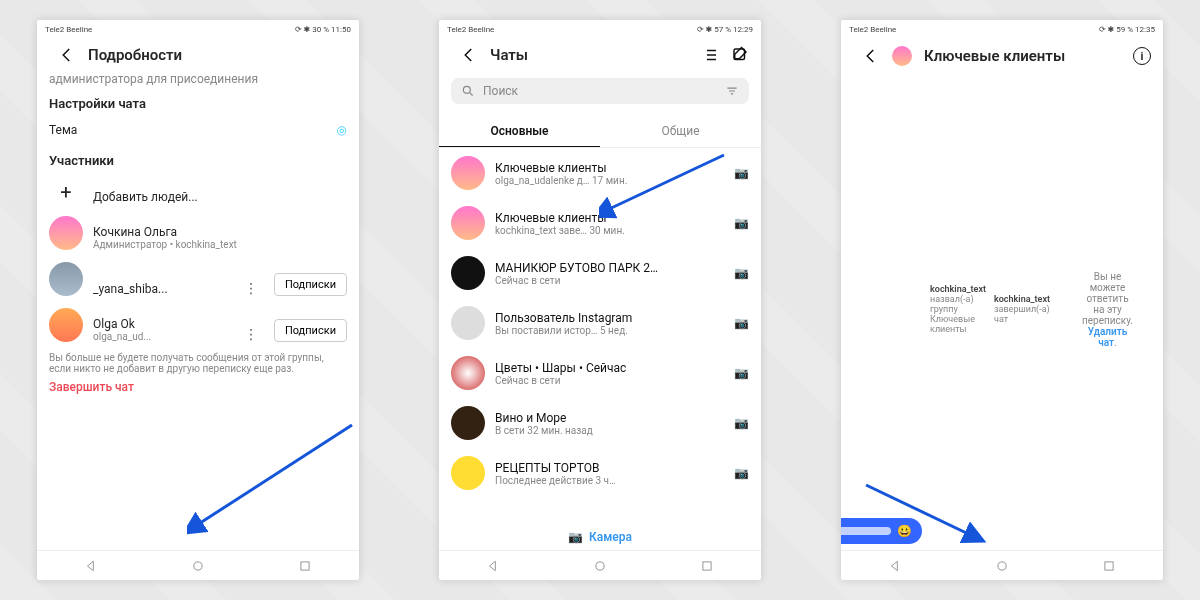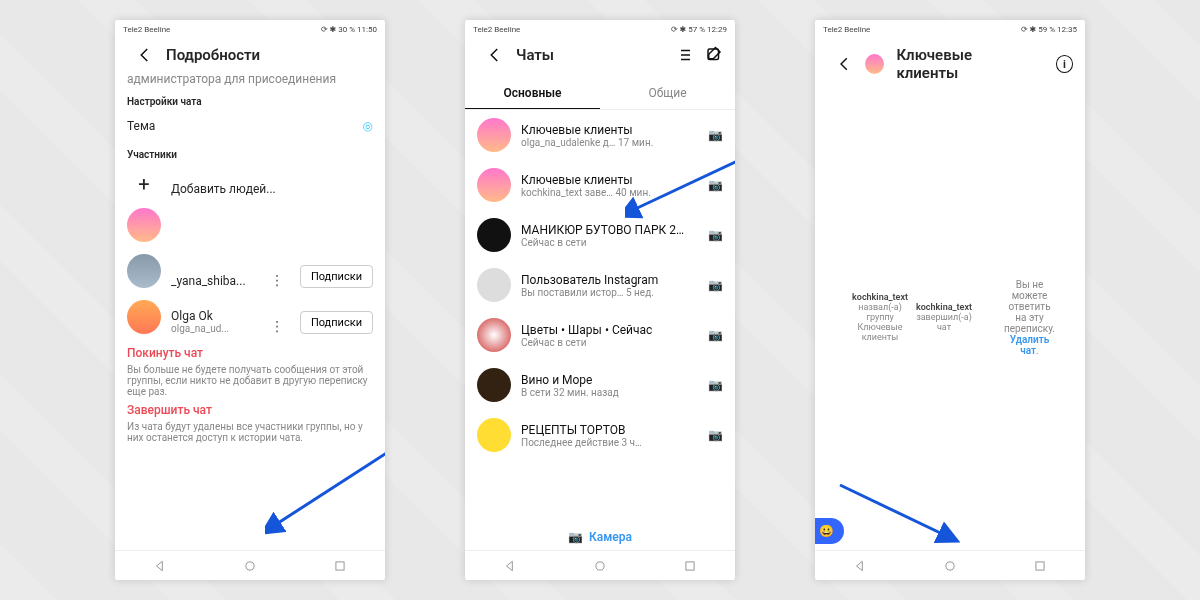--- a/index.html
+++ b/index.html
@@ -5,32 +5,32 @@
   * { box-sizing: border-box; margin: 0; padding: 0; font-family: -apple-system, Roboto, Arial, sans-serif; }
   body {
     width: 1200px; height: 600px;
     background: #e8e8e8;
     background-image:
       repeating-linear-gradient(45deg, rgba(255,255,255,.15) 0 40px, transparent 40px 120px);
     display: flex; align-items: center; justify-content: center; gap: 80px;
     position: relative;
   }
   .phone {
-    width: 270px; height: 560px; background: #fff; border-radius: 2px;
+    width: 322px; height: 560px; background: #fff; border-radius: 2px;
     box-shadow: 0 0 8px rgba(0,0,0,.15);
     display: flex; flex-direction: column; overflow: hidden; font-size: 12px; color:#262626;
     position: relative;
   }
   .statusbar { height: 18px; display:flex; justify-content:space-between; padding:0 8px; font-size:8px; color:#444; align-items:center;}
   .statusbar .r { display:flex; gap:4px; align-items:center;}
   .hdr { display:flex; align-items:center; gap:12px; padding:8px 12px; font-weight:600; font-size:15px;margin-left:9px;}
   .hdr .sp { flex:1;}
   .hdr svg{width:18px;height:18px;}
   .body { flex:1; overflow:hidden; padding:0 12px;}
-  .sec-t { font-weight:600; font-size:10px; margin:10px 0 6px;}
+  .sec-t { font-weight:600; font-size:13px; margin:10px 0 6px;}
   .small { font-size:10px; color:#888;}
   .row { display:flex; align-items:flex-end; gap:10px; padding:6px 0;}
   .row .txt{flex:1;}
   .row .sub{color:#888;font-size:10px;}
   .av{width:34px;height:34px;border-radius:50%;background:#ccc;flex-shrink:0;}
   .av.a1{background:linear-gradient(#f7c,#fb8);} .av.a2{background:linear-gradient(#89a,#abc);}
   .av.a3{background:linear-gradient(#fa5,#f75);} .av.a4{background:#111;}
   .av.a5{background:#ddd;} .av.a6{background:radial-gradient(#fff,#c33);} .av.a7{background:#321;}
   .av.a8{background:#fd3;}
   .pill{border:1px solid #ccc;border-radius:4px;padding:4px 10px;font-size:11px;background:#fff;}
@@ -43,21 +43,21 @@
   .search{display:flex;align-items:center;gap:8px;background:#efefef;border-radius:8px;padding:6px 10px;margin:6px 12px;color:#888;}
   .chatrow{display:flex;align-items:center;gap:10px;padding:8px 12px;}
   .chatrow .txt{flex:1;}
   .chatrow .n{font-size:12px;color:#111;}
   .chatrow .s{font-size:10px;color:#888;}
   .camlink{display:flex;gap:6px;align-items:center;justify-content:center;padding:6px;color:#3897f0;font-size:12px;font-weight:600;}
   .msgarea{flex:1;display:flex;flex-direction:row;justify-content:flex-end;align-items:center;padding:0 14px 6px;gap:8px;}
   .datestamp{font-size:10px;color:#888;}
   .bubble{align-self:flex-end;background:#3366ff;color:#fff;border-radius:18px;padding:6px 10px;max-width:75%;display:flex;align-items:center;gap:6px;}
   .blurtxt{width:110px;height:8px;background:rgba(255,255,255,.7);border-radius:4px;}
-  .sysmsg{font-size:9px;color:#888;text-align:center;}
+  .sysmsg{font-size:9px;color:#888;text-align:left;}
   .sysmsg b{color:#444;font-weight:600;}
   .footnote{font-size:10px;color:#888;text-align:center;padding:0 16px;}
   .footnote a{color:#3897f0;text-decoration:none;font-weight:600;}
   .arrow{position:absolute;pointer-events:none;}
   .tiny{font-size:12px;color:#888;}
   .dots{font-size:14px;color:#555;padding:0 6px;}
   .plus{width:34px;display:flex;align-items:center;justify-content:center;font-size:20px;}
   .camicon{color:#bbb;}
   .grav{width:20px;height:20px;border-radius:50%;background:linear-gradient(#f7c,#fb8);}
   .info{border:1.5px solid #111;border-radius:50%;width:18px;height:18px;display:flex;align-items:center;justify-content:center;font-size:11px;font-weight:700;}
@@ -83,42 +83,44 @@
       <span class="txt">Тема</span>
       <span style="color:#3cf">◎</span>
     </div>
     <div class="sec-t">Участники</div>
     <div class="row">
       <div class="plus">+</div>
       <span class="txt">Добавить людей...</span>
     </div>
     <div class="row">
       <div class="av a1"></div>
+      <div class="txt">
+          <div>Кочкина Ольга</div>
+          <div class="sub">Администратор • kochkina_text</div>
+        </div>
     </div>
     <div class="row">
       <div class="av a2"></div>
       <div class="txt">
           <div>_yana_shiba...</div>
         </div>
       <span class="dots">⋮</span>
       <button class="pill">Подписки</button>
     </div>
     <div class="row">
       <div class="av a3"></div>
       <div class="txt">
           <div>Olga Ok</div>
           <div class="sub">olga_na_ud...</div>
         </div>
       <span class="dots">⋮</span>
       <button class="pill">Подписки</button>
     </div>
-    <div class="danger-t">Покинуть чат</div>
     <div class="small" style="margin-top:4px">Вы больше не будете получать сообщения от этой группы, если никто не добавит в другую переписку еще раз.</div>
     <div class="danger-t">Завершить чат</div>
-    <div class="small" style="margin-top:4px">Из чата будут удалены все участники группы, но у них останется доступ к истории чата.</div>
   </div>
   <div class="navbar">
     <svg viewBox="0 0 24 24" fill="none" stroke="#888" stroke-width="1.5">
         <path d="M16 4L6 12l10 8z"></path>
       </svg>
     <svg viewBox="0 0 24 24" fill="none" stroke="#888" stroke-width="1.5">
         <circle cx="12" cy="12" r="7"></circle>
       </svg>
     <svg viewBox="0 0 24 24" fill="none" stroke="#888" stroke-width="1.5">
         <rect x="5" y="5" width="14" height="14"></rect>
@@ -146,38 +148,49 @@
     <span>Чаты</span>
     <span class="sp"></span>
     <svg viewBox="0 0 24 24" stroke="#111" stroke-width="2" fill="none">
         <path d="M8 6h12M8 12h12M8 18h12M4 6h0M4 12h0M4 18h0"></path>
       </svg>
     <svg viewBox="0 0 24 24" stroke="#111" stroke-width="2" fill="none">
         <rect x="4" y="4" width="14" height="14" rx="2"></rect>
         <path d="M14 2l6 6-9 9H5v-6z"></path>
       </svg>
   </div>
+  <div class="search">
+    <svg width="14" height="14" viewBox="0 0 24 24" fill="none" stroke="#888" stroke-width="2">
+        <circle cx="10" cy="10" r="6"></circle>
+        <path d="M15 15l5 5"></path>
+      </svg>
+    <span>Поиск</span>
+    <span class="sp" style="flex:1"></span>
+    <svg width="14" height="14" viewBox="0 0 24 24" stroke="#888" stroke-width="2" fill="none">
+        <path d="M4 7h16M7 12h10M10 17h4"></path>
+      </svg>
+  </div>
   <div class="tabs">
     <div class="tab on">Основные</div>
     <div class="tab">Общие</div>
   </div>
   <div style="flex:1;overflow:hidden">
     <div class="chatrow">
         <div class="av a1"></div>
         <div class="txt">
           <div class="n">Ключевые клиенты</div>
           <div class="s">olga_na_udalenke д…   17 мин.</div>
         </div>
         <span class="camicon">📷</span>
       </div>
     <div class="chatrow">
         <div class="av a1"></div>
         <div class="txt">
           <div class="n">Ключевые клиенты</div>
-          <div class="s">kochkina_text заве…   40 мин.</div>
+          <div class="s">kochkina_text заве…   30 мин.</div>
         </div>
         <span class="camicon">📷</span>
       </div>
     <div class="chatrow">
         <div class="av a4"></div>
         <div class="txt">
           <div class="n">МАНИКЮР БУТОВО ПАРК 2…</div>
           <div class="s">Сейчас в сети</div>
         </div>
         <span class="camicon">📷</span>

